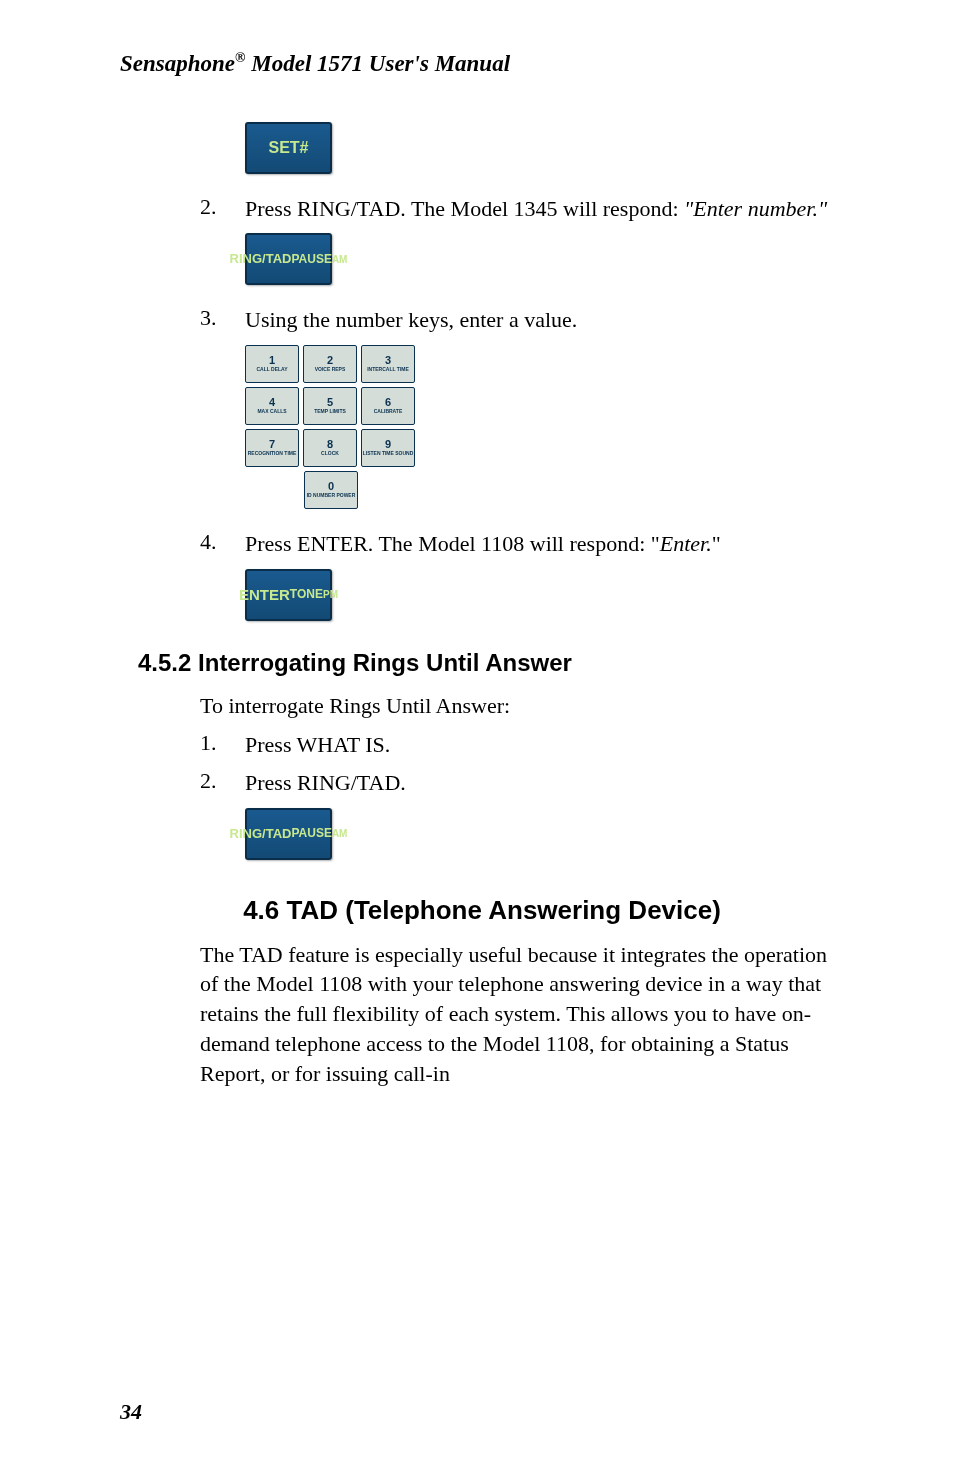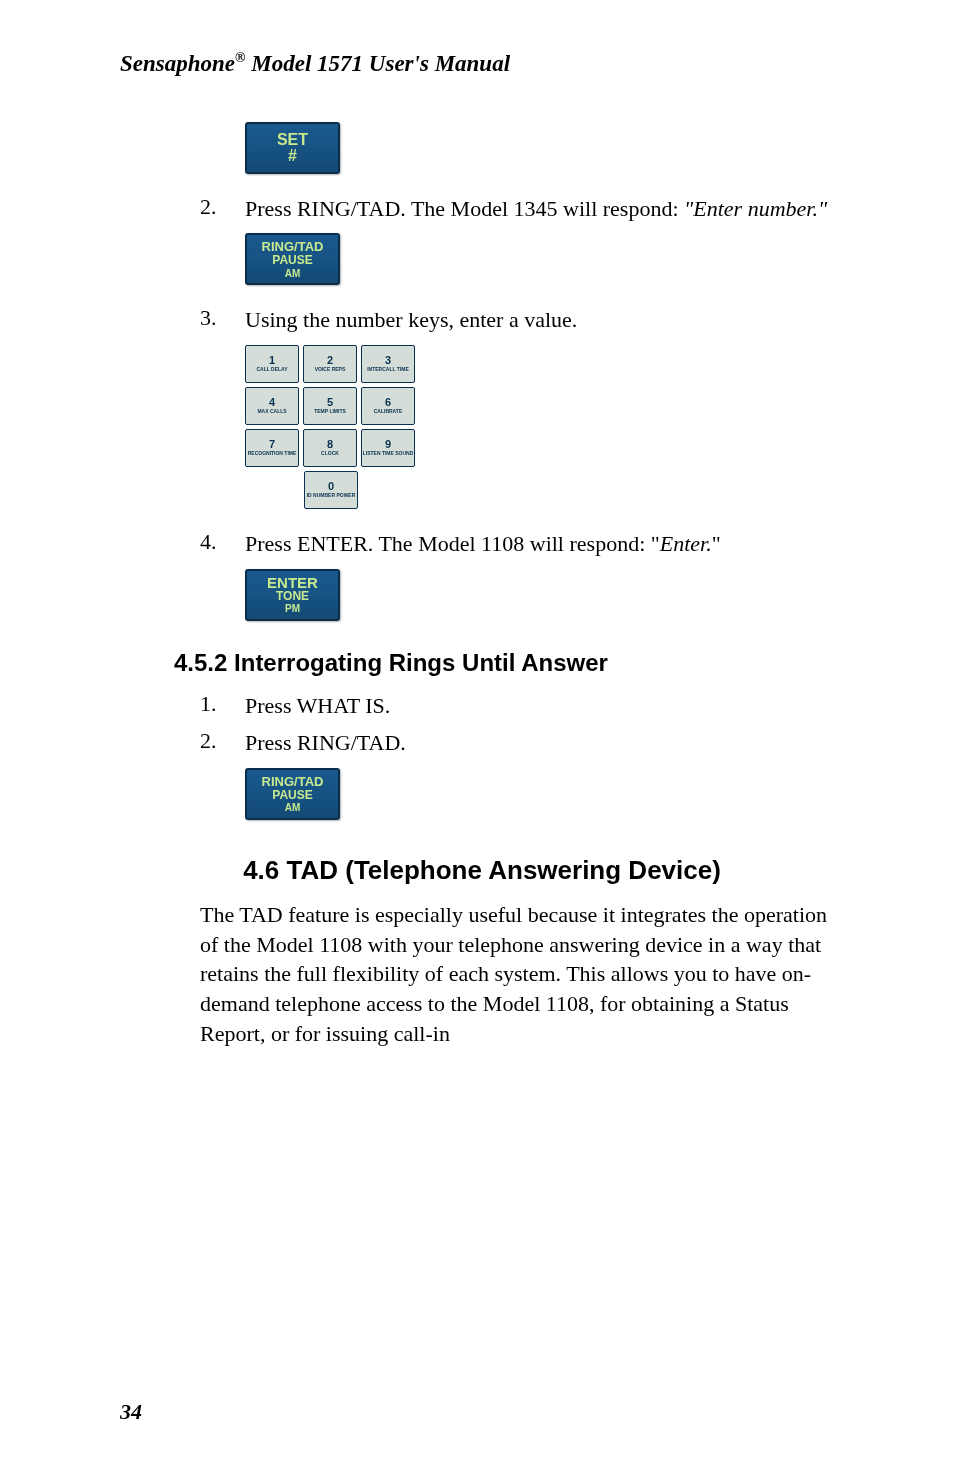--- a/index.html
+++ b/index.html
@@ -19,25 +19,25 @@
       margin-bottom: 45px;
     }
     .header sup { font-size: 14px; }
     .content { margin-left: 80px; }
     .step-row { display: flex; margin-bottom: 8px; }
     .step-num { width: 45px; font-size: 22px; }
     .step-text { font-size: 22px; flex: 1; line-height: 1.35; }
     .italic { font-style: italic; }
     .button-img { margin: 10px 0 20px 45px; }
     .blue-btn {
-      width: 95px; height: 52px;
+      width: 87px; height: 52px;
       background: linear-gradient(to bottom, #1a5a8f, #134a75);
       border: 2px solid #0a2d4a;
       border-radius: 3px;
-      display: flex; flex-direction: column;
+      display: flex; 
       justify-content: center; align-items: center;
       font-family: Arial, sans-serif;
       box-shadow: 1px 1px 2px rgba(0,0,0,0.3);
     }
     .btn-line1 { color: #c7e88f; font-size: 16px; font-weight: bold; line-height: 1; }
     .btn-line2 { color: #c7e88f; font-size: 12px; font-weight: bold; line-height: 1.1; }
     .btn-line3 { color: #c7e88f; font-size: 9px; font-weight: bold; line-height: 1.1; }
     .keypad { margin: 10px 0 20px 45px; }
     .keypad-row { display: flex; gap: 4px; margin-bottom: 4px; }
     .keypad-row.center { justify-content: center; width: 172px; }
@@ -182,23 +182,24 @@
   <div class="button-img">
     <div class="blue-btn">
       <div class="btn-line1" style="font-size:15px">ENTER</div>
       <div class="btn-line2">TONE</div>
       <div class="btn-line2" style="font-size:10px">PM</div>
     </div>
   </div>
 
 </div>
 
-<div class="section-h3" style="margin-left:54px">4.5.2  Interrogating Rings Until Answer</div>
+<div class="section-h3" style="margin-left:18px">4.5.2  Interrogating Rings Until Answer</div>
 
 <div class="content">
+  <div class="body-text">To interrogate Rings Until Answer:</div>
 
   <div class="step-row">
     <div class="step-num">1.</div>
     <div class="step-text">Press WHAT IS.</div>
   </div>
 
 
   <div class="step-row">
     <div class="step-num">2.</div>
     <div class="step-text">Press RING/TAD.</div>

